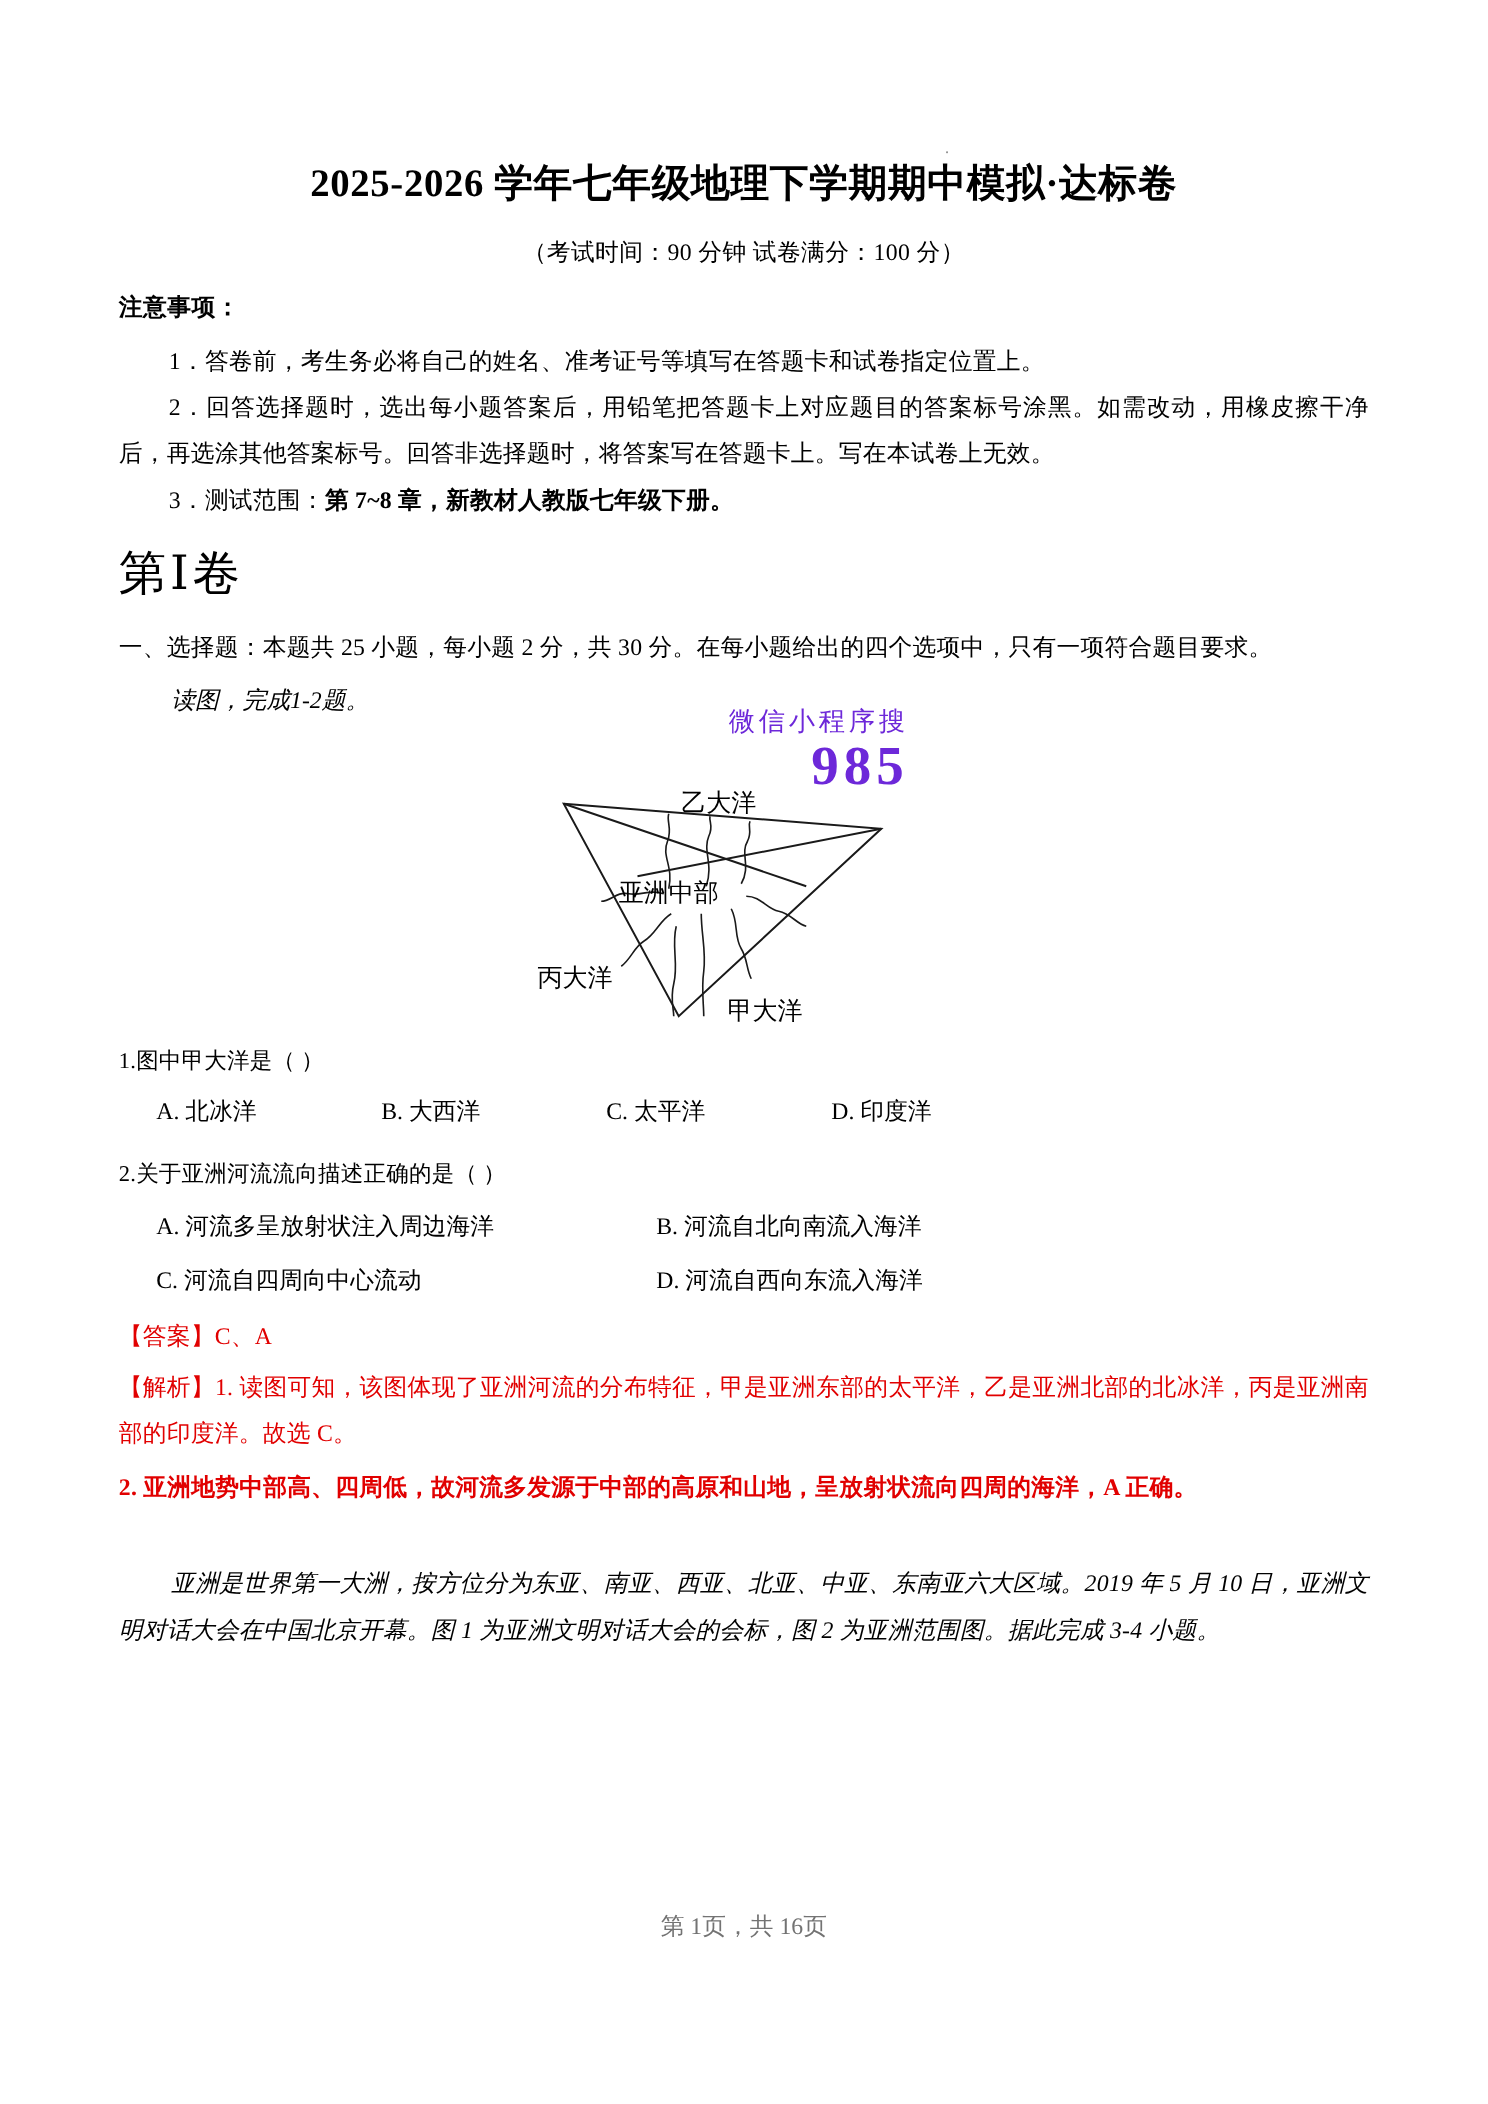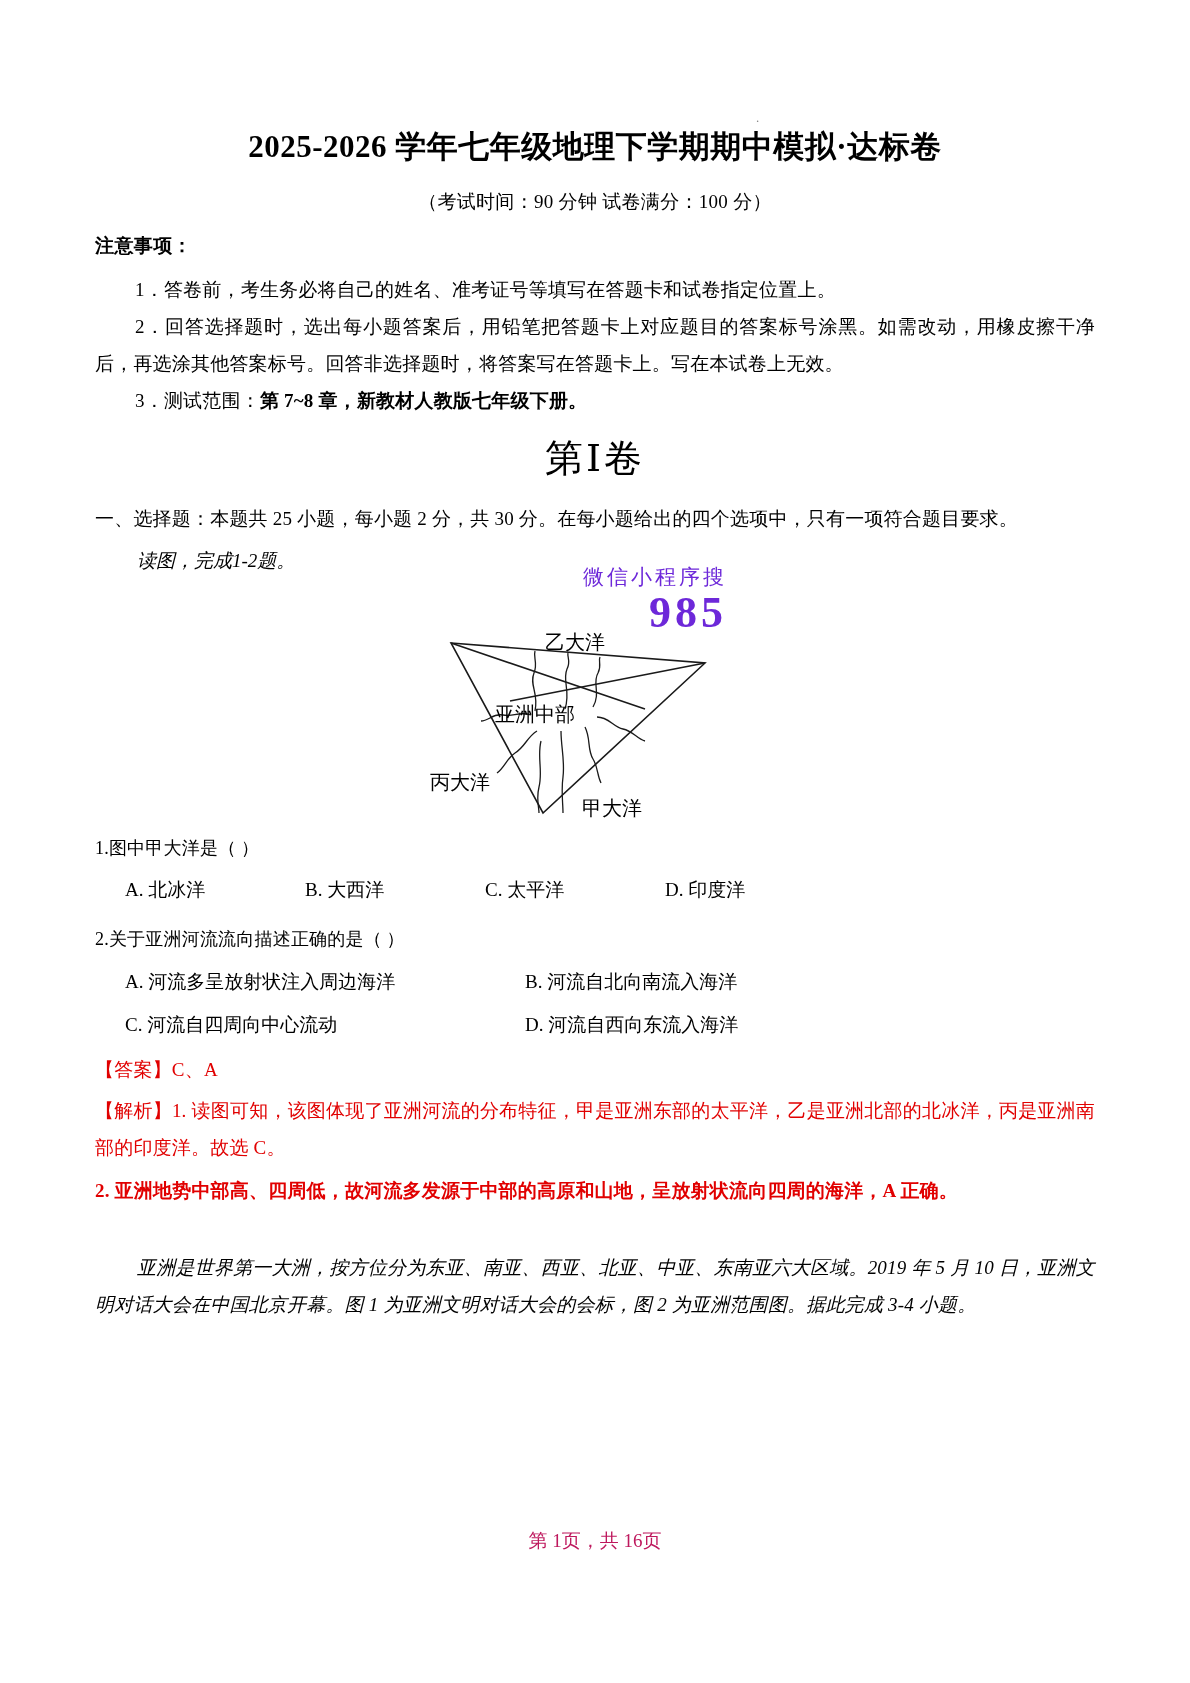--- a/index.html
+++ b/index.html
@@ -59,21 +59,21 @@
     line-height: 1.95;
     text-indent: 40px;
     margin: 0;
     text-align: justify;
     letter-spacing: 0.2px;
   }
   .notice-item .b { font-weight: bold; }
 
   
   .juan-header {
-    text-align: center;
+    text-align: left;
     font-size: 38px;
     margin: 14px 0 16px 0;
     letter-spacing: 3px;
     font-family: "Liberation Serif", "DejaVu Serif", serif;
   }
 
   
   .section-intro {
     font-size: 19px;
     line-height: 1.95;
@@ -170,21 +170,21 @@
   }
 
   
   .footer {
     position: absolute;
     left: 0;
     top: 1528px;
     width: 1190px;
     text-align: center;
     font-size: 19px;
-    color: #be185d;
+    color: #737373;
   }
   .dot-mark {
     position: absolute;
     left: 756px;
     top: 110px;
     font-size: 13px;
     color: #888;
   }
 </style>
 </head>

